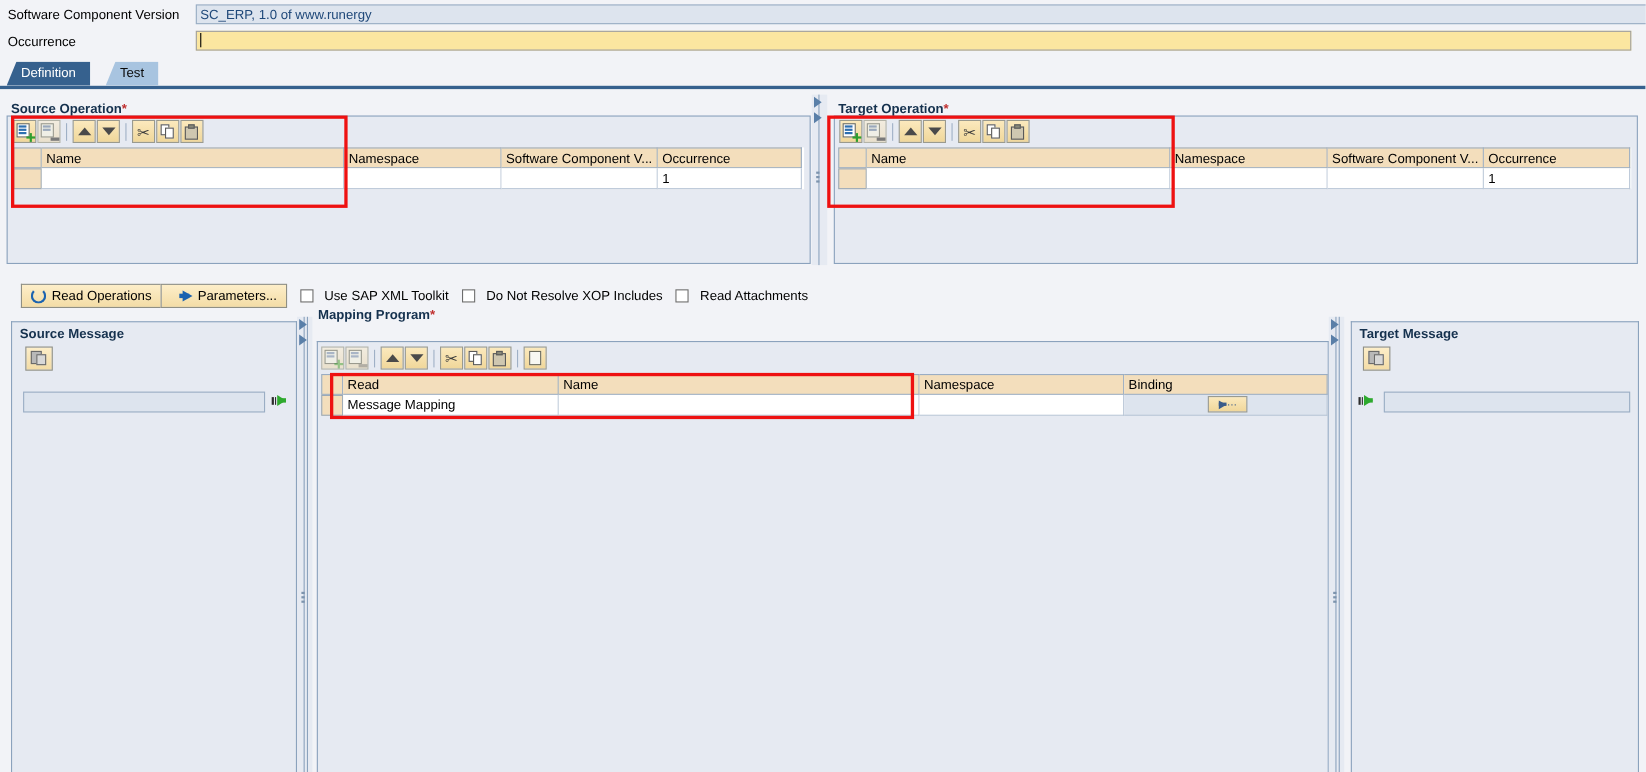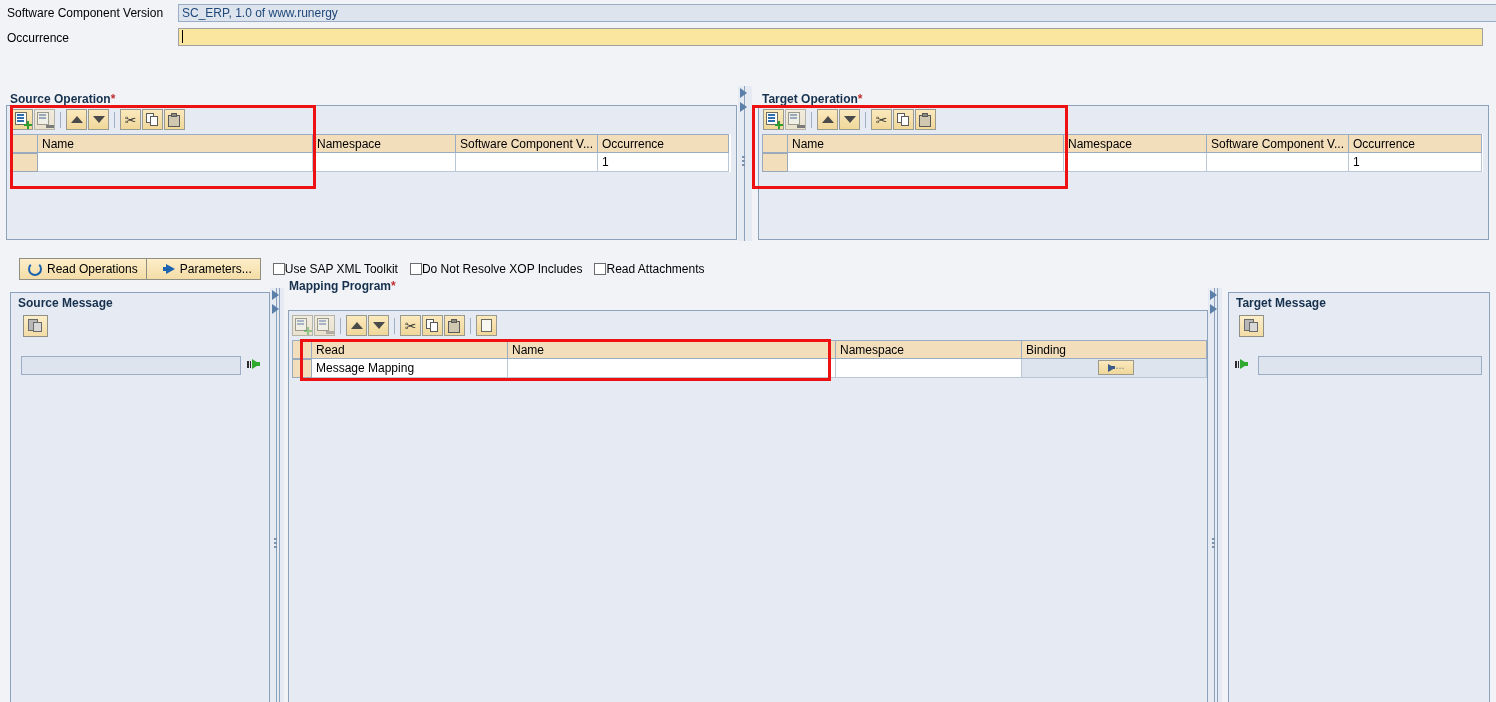--- a/index.html
+++ b/index.html
@@ -96,21 +96,21 @@
   .sapbtn {
     height: 22px; display: flex; align-items: center; gap: 5px;
     padding: 0 8px; font-size: 12px; cursor: pointer;
     background: linear-gradient(#fdeec9, #f3dca6);
     border: 1px solid #8f8f84; border-right: none;
   }
   .sapbtn:last-of-type { border-right: 1px solid #8f8f84; }
   .ic-refresh { width: 14px; height: 14px; border-radius: 50%; border: 2px solid #1c63b0; border-top-color: transparent; position: relative; }
   .ic-arrow-blue { width: 0; height: 0; border-top: 5px solid transparent; border-bottom: 5px solid transparent; border-left: 9px solid #1c63b0; position: relative; }
   .ic-arrow-blue:after { content: ""; position: absolute; left: -12px; top: -2px; width: 9px; height: 4px; background: #1c63b0; }
-  .cbwrap { display: flex; align-items: center; gap: 0; margin-left: 12px; font-size: 12px; cursor: pointer; }
+  .cbwrap { display: flex; align-items: center; gap: 10px; margin-left: 12px; font-size: 12px; cursor: pointer; }
   .cbox { width: 12px; height: 12px; border: 1px solid #6d6d6d; background: #fff; }
 
   
   .splitv { position: absolute; width: 14px; background: #e6eaf2; }
   .splitv .line { position: absolute; left: 6px; top: 0; bottom: 0; width: 1px; background: #8ba2bd; }
   .splitv .line2 { position: absolute; left: 9px; top: 0; bottom: 0; width: 1px; background: #8ba2bd; }
   .spl-arrow-u, .spl-arrow-d { position: absolute; left: 2px; width: 0; height: 0; cursor: pointer; }
   .spl-arrow-u { border-top: 5px solid transparent; border-bottom: 5px solid transparent; border-right: 7px solid #5a7fa8; }
   .spl-arrow-d { border-top: 5px solid transparent; border-bottom: 5px solid transparent; border-left: 7px solid #5a7fa8; }
   .spl-dots { position: absolute; left: 4px; width: 4px; }
@@ -156,20 +156,25 @@
 <div id="root">
 
   <div class="hdr">
     <div class="hdr-label" style="top:6px;">Software Component Version</div>
     <div class="hdr-field fld-readonly" style="left:178px; top:4px; width:1352px;">SC_ERP, 1.0 of www.runergy</div>
 
     <div class="hdr-label" style="top:31px;">Occurrence</div>
     <div class="hdr-field fld-edit" style="left:178px; top:28px; width:1305px;"><span class="caret"></span></div>
   </div>
 
+  <div class="tabstrip">
+    <div class="tabline"></div>
+    <div class="tab active" style="left:6px;">Definition</div>
+    <div class="tab inactive" style="left:96px;">Test</div>
+  </div>
 
   <div class="panel" style="left:6px; top:105px; width:731px; height:135px;"></div>
   <div class="panel-title" style="left:10px; top:92px;">
     <span>Source Operation</span><span class="req">*</span>
   </div>
 
   <div class="toolbar" style="left:12px; top:109px;">
     <div class="tbtn">
       <div class="ic">
           <div class="ic-sheet">

